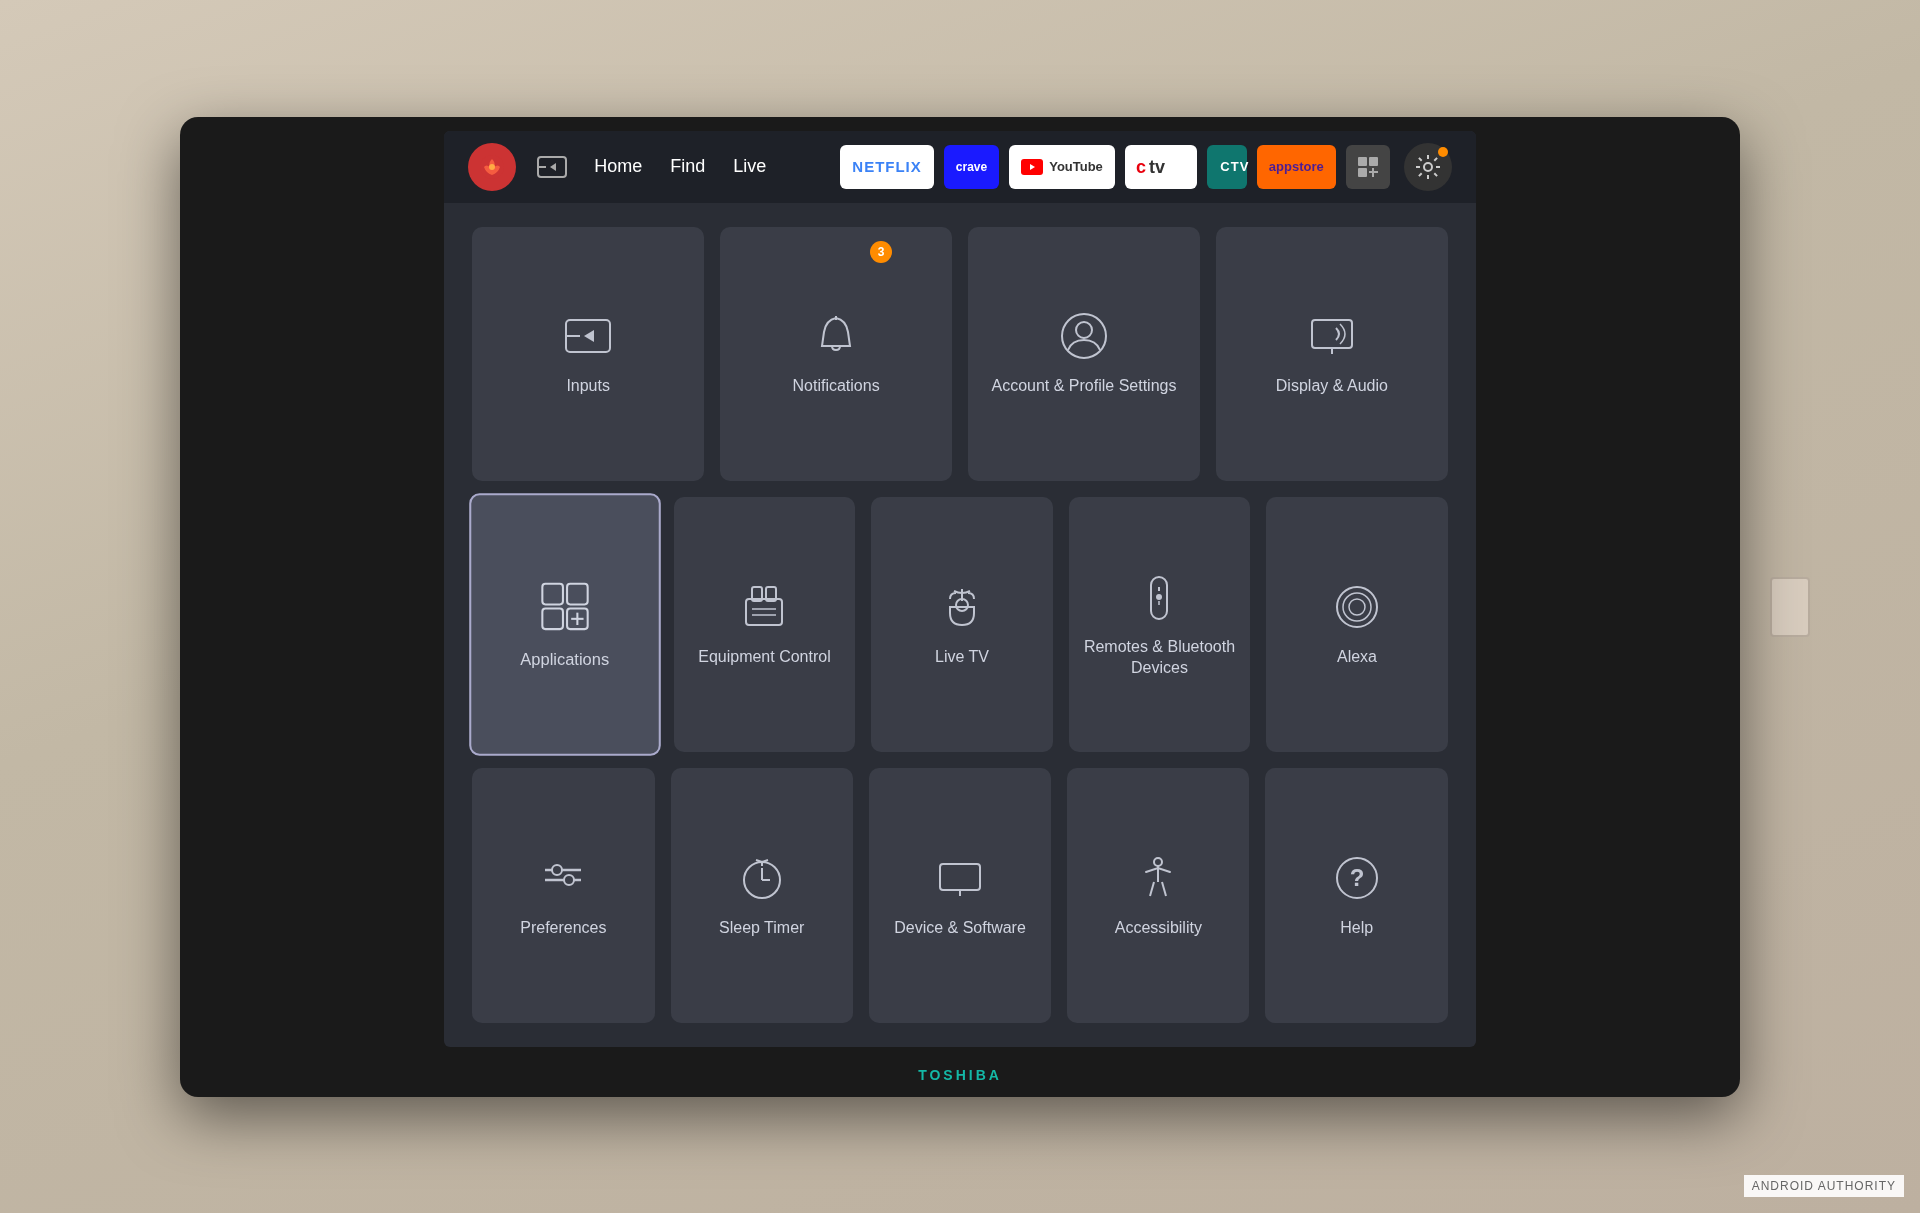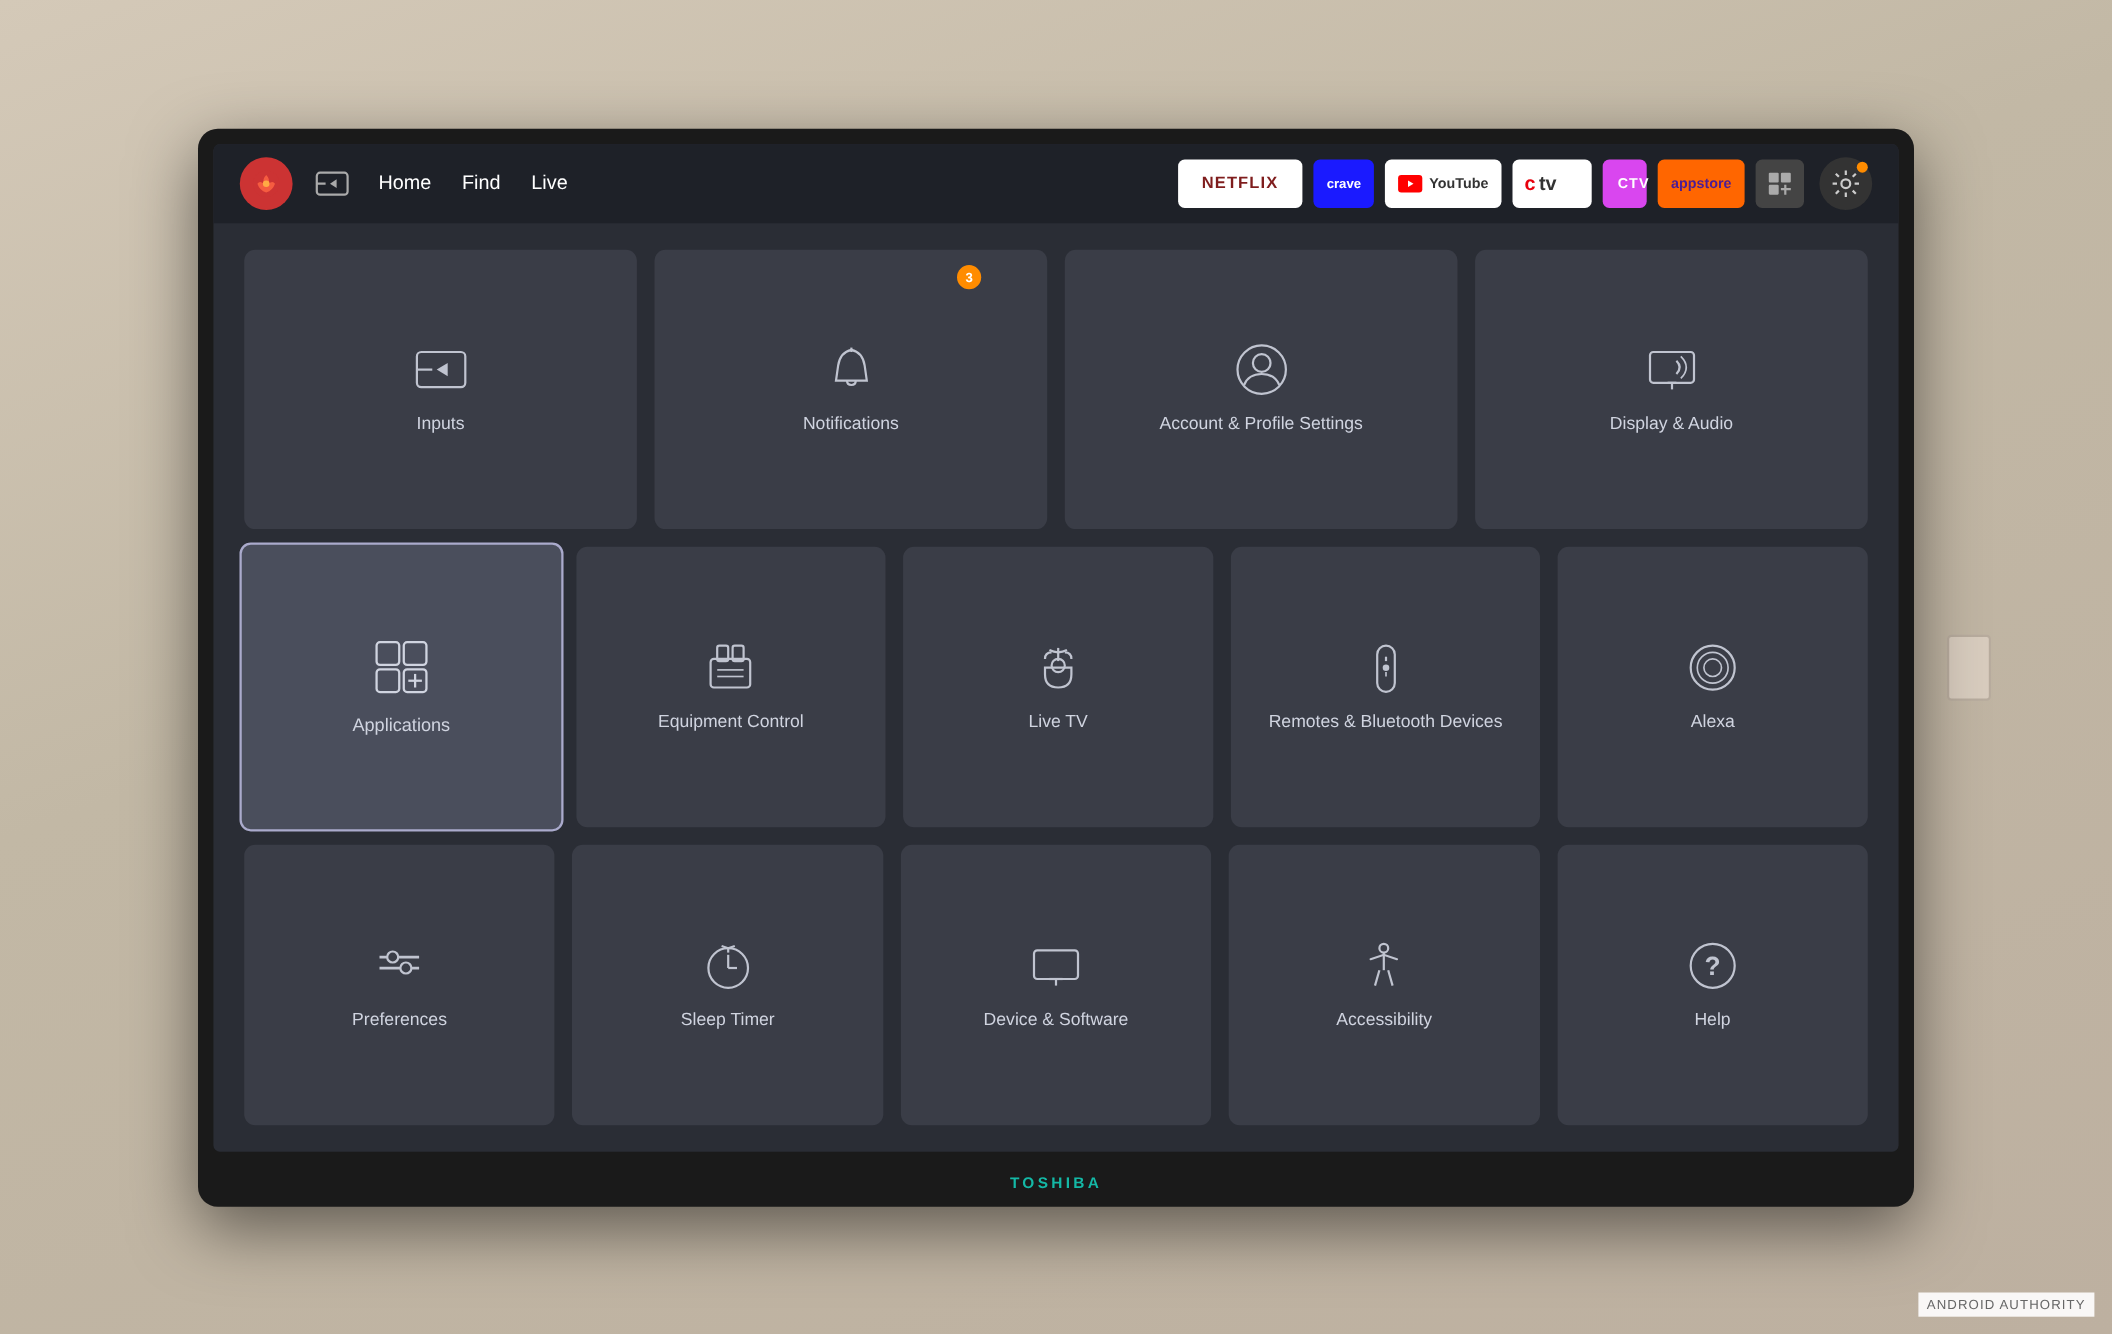--- a/index.html
+++ b/index.html
@@ -38,20 +38,21 @@
     .tv-outer {
       width: 1560px;
       height: 980px;
       background: #1a1a1a;
       border-radius: 18px;
       padding: 14px 14px 50px 14px;
       box-shadow: 0 20px 60px rgba(0,0,0,0.5);
       position: relative;
       display: flex;
       flex-direction: column;
+      align-items: center;
     }
     
     .tv-screen {
       flex: 1;
       background: #2a2d35;
       border-radius: 6px;
       overflow: hidden;
       display: flex;
       flex-direction: column;
     }
@@ -125,25 +126,25 @@
       height: 44px;
       border-radius: 6px;
       display: flex;
       align-items: center;
       justify-content: center;
       padding: 0 12px;
       font-weight: 800;
       font-size: 16px;
       cursor: pointer;
     }
-    .netflix-btn { background: white; color: #7f1d1d; font-size: 15px; font-weight: 900; letter-spacing: 1px; padding: 0 22px; margin-left: 44px; }
+    .netflix-btn { background: white; color: #3b82f6; font-size: 15px; font-weight: 900; letter-spacing: 1px; padding: 0 12px; margin-left: 44px; }
     .crave-btn { background: #1a1aff; color: white; font-size: 12px; font-weight: 700; }
     .youtube-btn { background: white; color: #ff0000; font-size: 14px; }
     .ctv-btn { background: white; padding: 0 6px; }
-    .dazn-btn { background: #d946ef; color: white; font-size: 13px; font-weight: 700; letter-spacing: 1px; width: 28px; padding-left: 28px; }
+    .dazn-btn { background: #0f766e; color: white; font-size: 13px; font-weight: 700; letter-spacing: 1px; width: 28px; padding-left: 28px; }
     .appstore-btn { background: #ff6600; color: #4c1d95; font-size: 13px; font-weight: 700; }
     .grid-icon-btn {
       width: 44px;
       height: 44px;
       background: #444;
       border-radius: 6px;
       display: flex;
       align-items: center;
       justify-content: center;
       color: white;

